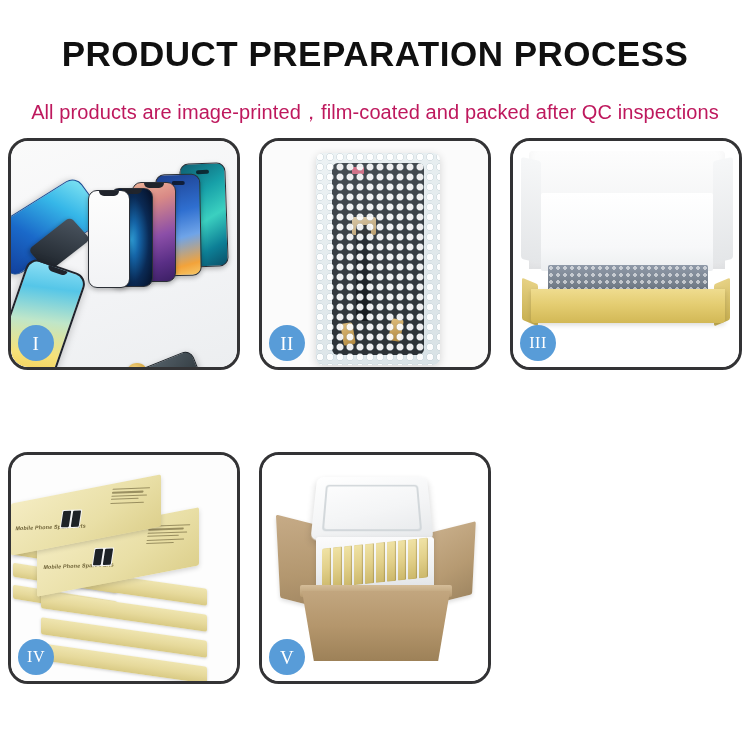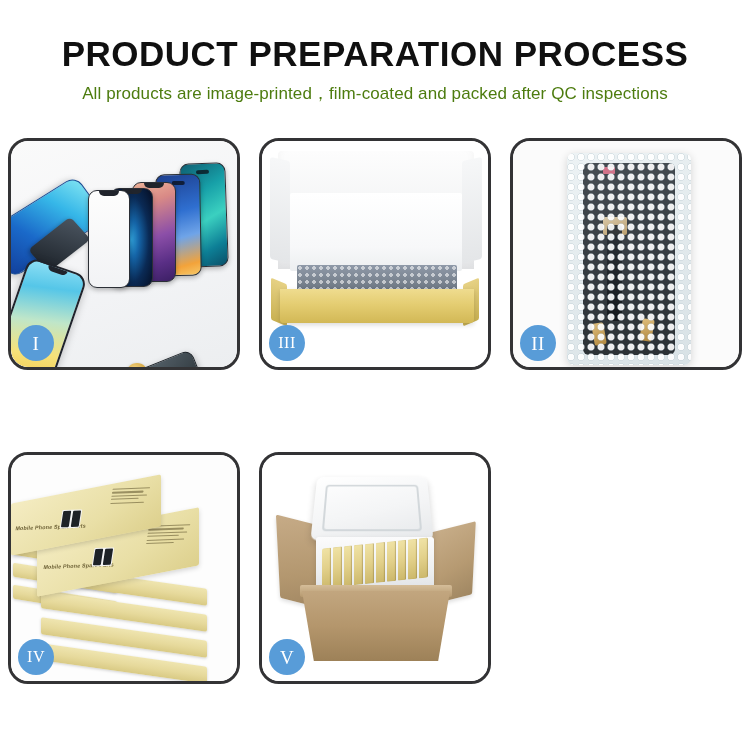--- a/index.html
+++ b/index.html
@@ -29,24 +29,24 @@
   }
   .main-title {
     font-size: 35px;
     font-weight: 700;
     letter-spacing: 0.5px;
     color: #101010;
     line-height: 1.05;
     white-space: nowrap;
   }
   .sub-title {
-    margin-top: 9px;
-    font-size: 17px;
+    margin-top: 26px;
+    font-size: 20px;
     font-weight: 400;
-    color: #4d7c0f;
+    color: #be185d;
     letter-spacing: 0.1px;
     white-space: nowrap;
   }
 
   
   .grid {
     position: absolute;
     top: 138px;
     left: 8px;
     width: 734px;
@@ -405,45 +405,45 @@
         <div class="ph-back-open"></div>
 
         <div class="coin"></div>
 
       </div>
       <div class="badge">I</div>
     </div>
 
     <div class="panel">
       <div class="panel-media">
-        <div class="p3-bg"></div>
-        <div class="tray-lid-back"></div>
-        <div class="foam-sheet"></div>
-        <div class="foam-pad"></div>
-        <div class="tray-sideL"></div>
-        <div class="tray-sideR"></div>
-        <div class="tray-front"></div>
-      </div>
-      <div class="badge small-num">III</div>
-    </div>
-
-    <div class="panel">
-      <div class="panel-media">
         <div class="p2-bg"></div>
         <div class="bubble-bag">
           <div class="screen-inner"></div>
           <div class="flex-pad"></div>
           <div class="screen-flex"></div>
           <div class="conn-gold" style="left:26px;top:170px;transform:rotate(-10deg);"></div>
           <div class="conn-gold" style="left:74px;top:166px;transform:rotate(10deg);"></div>
           <div class="pink-tab"></div>
           <div class="bubbles"></div>
         </div>
       </div>
       <div class="badge">II</div>
+    </div>
+
+    <div class="panel">
+      <div class="panel-media">
+        <div class="p3-bg"></div>
+        <div class="tray-lid-back"></div>
+        <div class="foam-sheet"></div>
+        <div class="foam-pad"></div>
+        <div class="tray-sideL"></div>
+        <div class="tray-sideR"></div>
+        <div class="tray-front"></div>
+      </div>
+      <div class="badge small-num">III</div>
     </div>
 
     <div class="panel">
       <div class="panel-media">
         <div class="p4-bg"></div>
         <div class="stack">
 
           <div class="sbox" style="left:2px;top:72px;width:104px;height:14px;transform:skewY(9deg);"></div>
           <div class="sbox" style="left:2px;top:94px;width:104px;height:14px;transform:skewY(9deg);"></div>
           <div class="sbox" style="left:2px;top:116px;width:104px;height:14px;transform:skewY(9deg);"></div>

